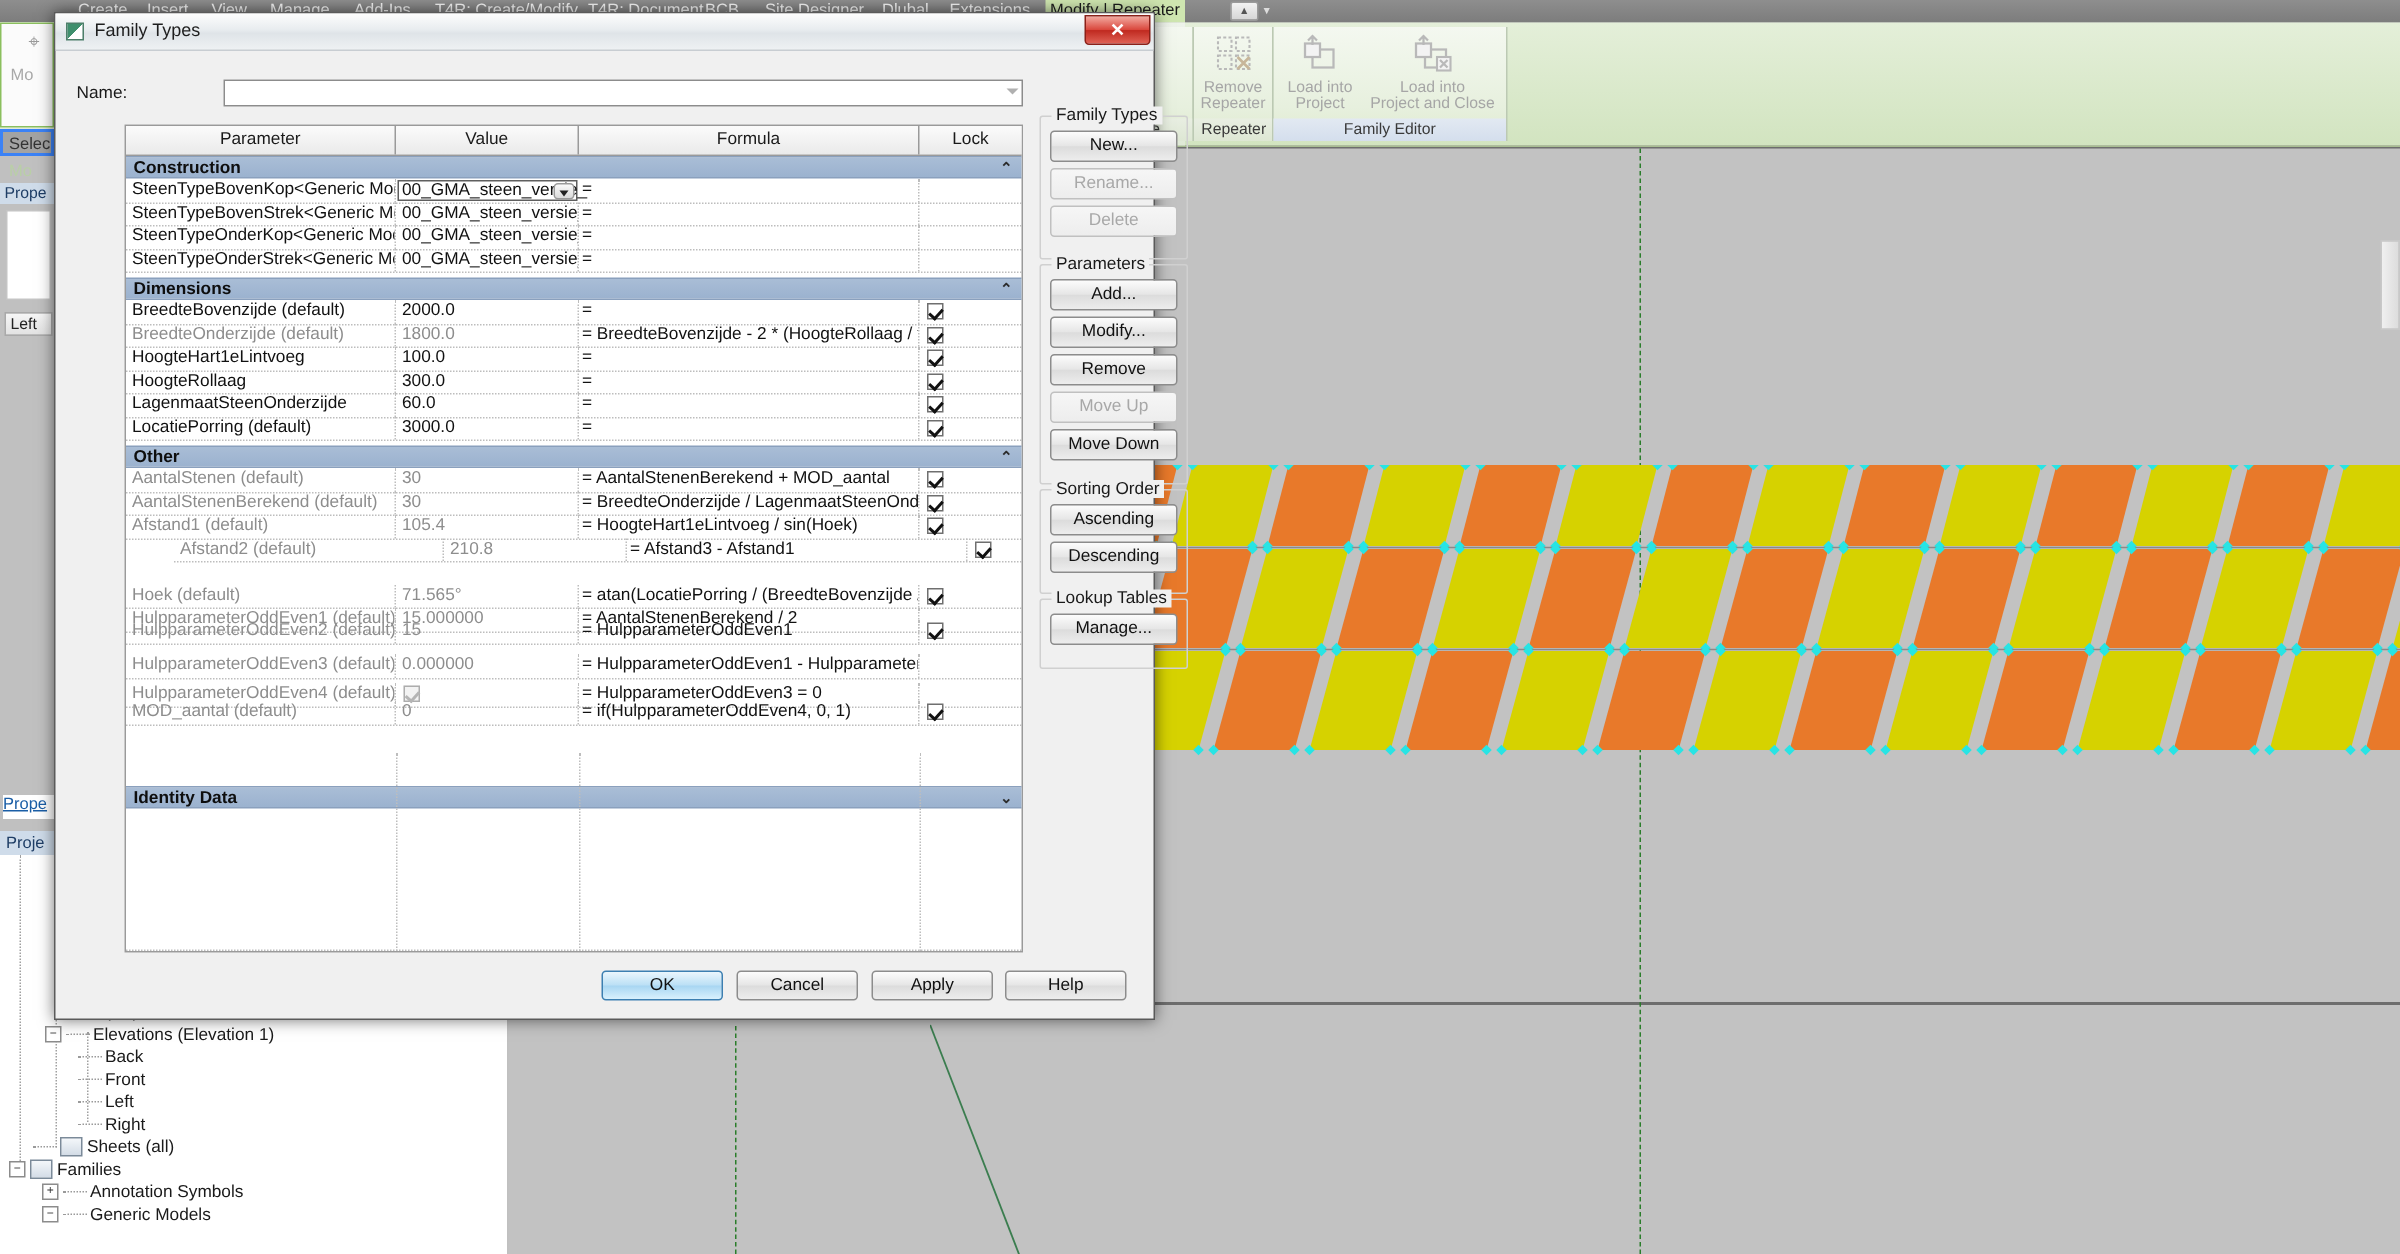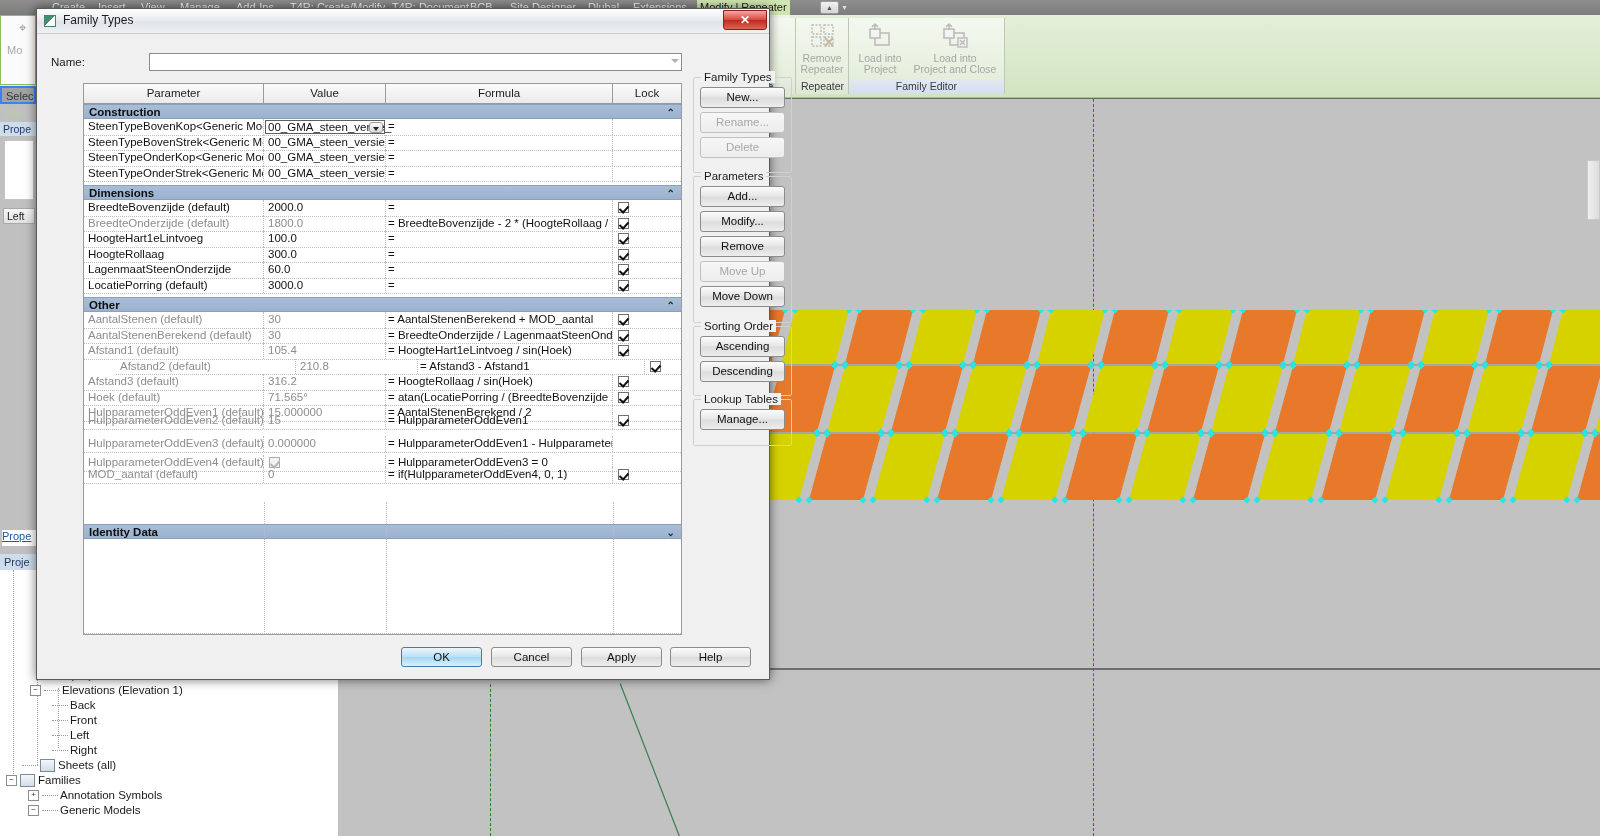--- a/index.html
+++ b/index.html
@@ -844,28 +844,20 @@
         </div>
     </div>
     <div class="row" style="top:274.5px;margin-left:32px;">
       <div class="c-par dim">Afstand2 (default)</div>
       <div class="c-val dim">210.8</div>
       <div class="c-for">= Afstand3 - Afstand1</div>
       <div class="c-lock">
           <span class="chk"></span>
         </div>
     </div>
-    <div class="row" style="top:290px;">
-      <div class="c-par dim">Afstand3 (default)</div>
-      <div class="c-val dim">316.2</div>
-      <div class="c-for">= HoogteRollaag / sin(Hoek)</div>
-      <div class="c-lock">
-          <span class="chk"></span>
-        </div>
-    </div>
     <div class="row" style="top:305.5px;">
       <div class="c-par dim">Hoek (default)</div>
       <div class="c-val dim">71.565°</div>
       <div class="c-for">= atan(LocatiePorring / (BreedteBovenzijde / 2))</div>
       <div class="c-lock">
           <span class="chk"></span>
         </div>
     </div>
     <div class="row" style="top:321px;">
       <div class="c-par dim">HulpparameterOddEven1 (default)</div>

